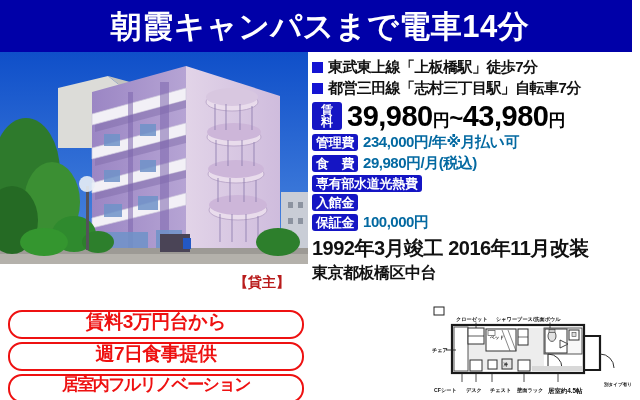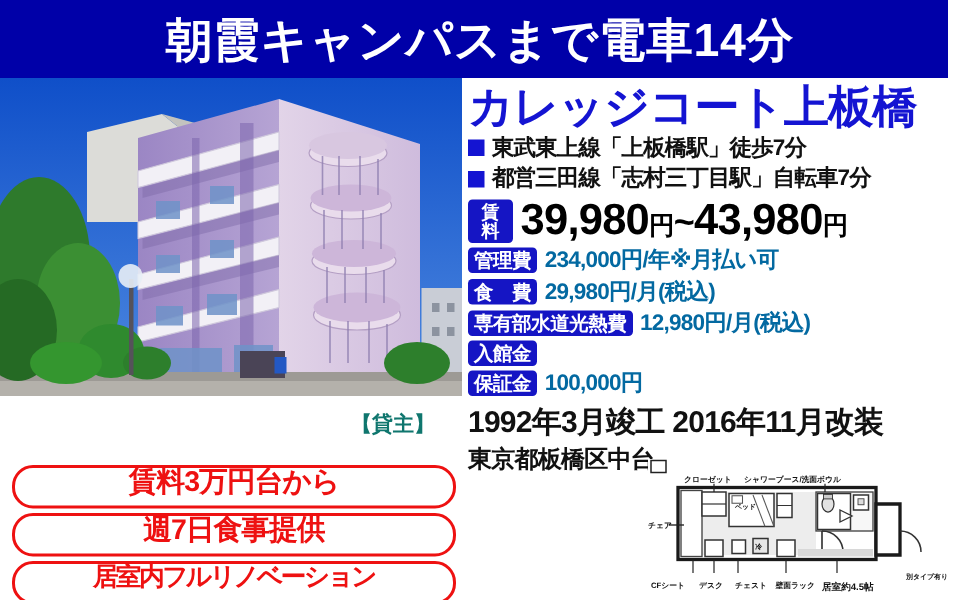--- a/index.html
+++ b/index.html
@@ -81,21 +81,21 @@
     white-space:nowrap;letter-spacing:-0.5px;
   }
   .addr-line{
     font-size:16px;color:#111;font-weight:bold;margin-top:1px;
     white-space:nowrap;letter-spacing:-0.5px;
   }
 
   
   .landlord{
     position:absolute;left:234px;top:274px;
-    font-size:14px;font-weight:bold;color:#0f766e;white-space:nowrap;
+    font-size:14px;font-weight:bold;color:#b91c1c;white-space:nowrap;
   }
 
   
   .pills{
     position:absolute;left:8px;top:310px;width:296px;
   }
   .pill{
     border:2px solid #ee1111;border-radius:14px;
     height:25px;margin-bottom:3px;
     display:flex;align-items:flex-start;justify-content:center;
@@ -228,21 +228,20 @@
 
       <rect x="86" y="134" width="3" height="64" fill="#55525a"></rect>
       <circle cx="87" cy="132" r="8" fill="#e8eef6" opacity="0.9"></circle>
 
       <rect x="183" y="186" width="8" height="11" fill="#2358c4"></rect>
     </svg>
   </div>
 
   <div class="info">
 
-    <div class="prop-title">カレッジコート上板橋</div>
 
     <div class="access-line">
       <span class="sq"></span>
       <span>東武東上線「上板橋駅」徒歩7分</span>
     </div>
     <div class="access-line">
       <span class="sq"></span>
       <span>都営三田線「志村三丁目駅」自転車7分</span>
     </div>
 
@@ -259,21 +258,20 @@
     <div class="fee-row">
       <span class="badge">管理費</span>
       <span class="fee-text">234,000円/年※月払い可</span>
     </div>
     <div class="fee-row">
       <span class="badge">食　費</span>
       <span class="fee-text">29,980円/月(税込)</span>
     </div>
     <div class="fee-row">
       <span class="badge">専有部水道光熱費</span>
-      <span class="fee-text">12,980円/月(税込)</span>
     </div>
     <div class="fee-row">
       <span class="badge">入館金</span>
     </div>
     <div class="fee-row">
       <span class="badge">保証金</span>
       <span class="fee-text">100,000円</span>
     </div>
 
     <div class="built-line">1992年3月竣工 2016年11月改装</div>

